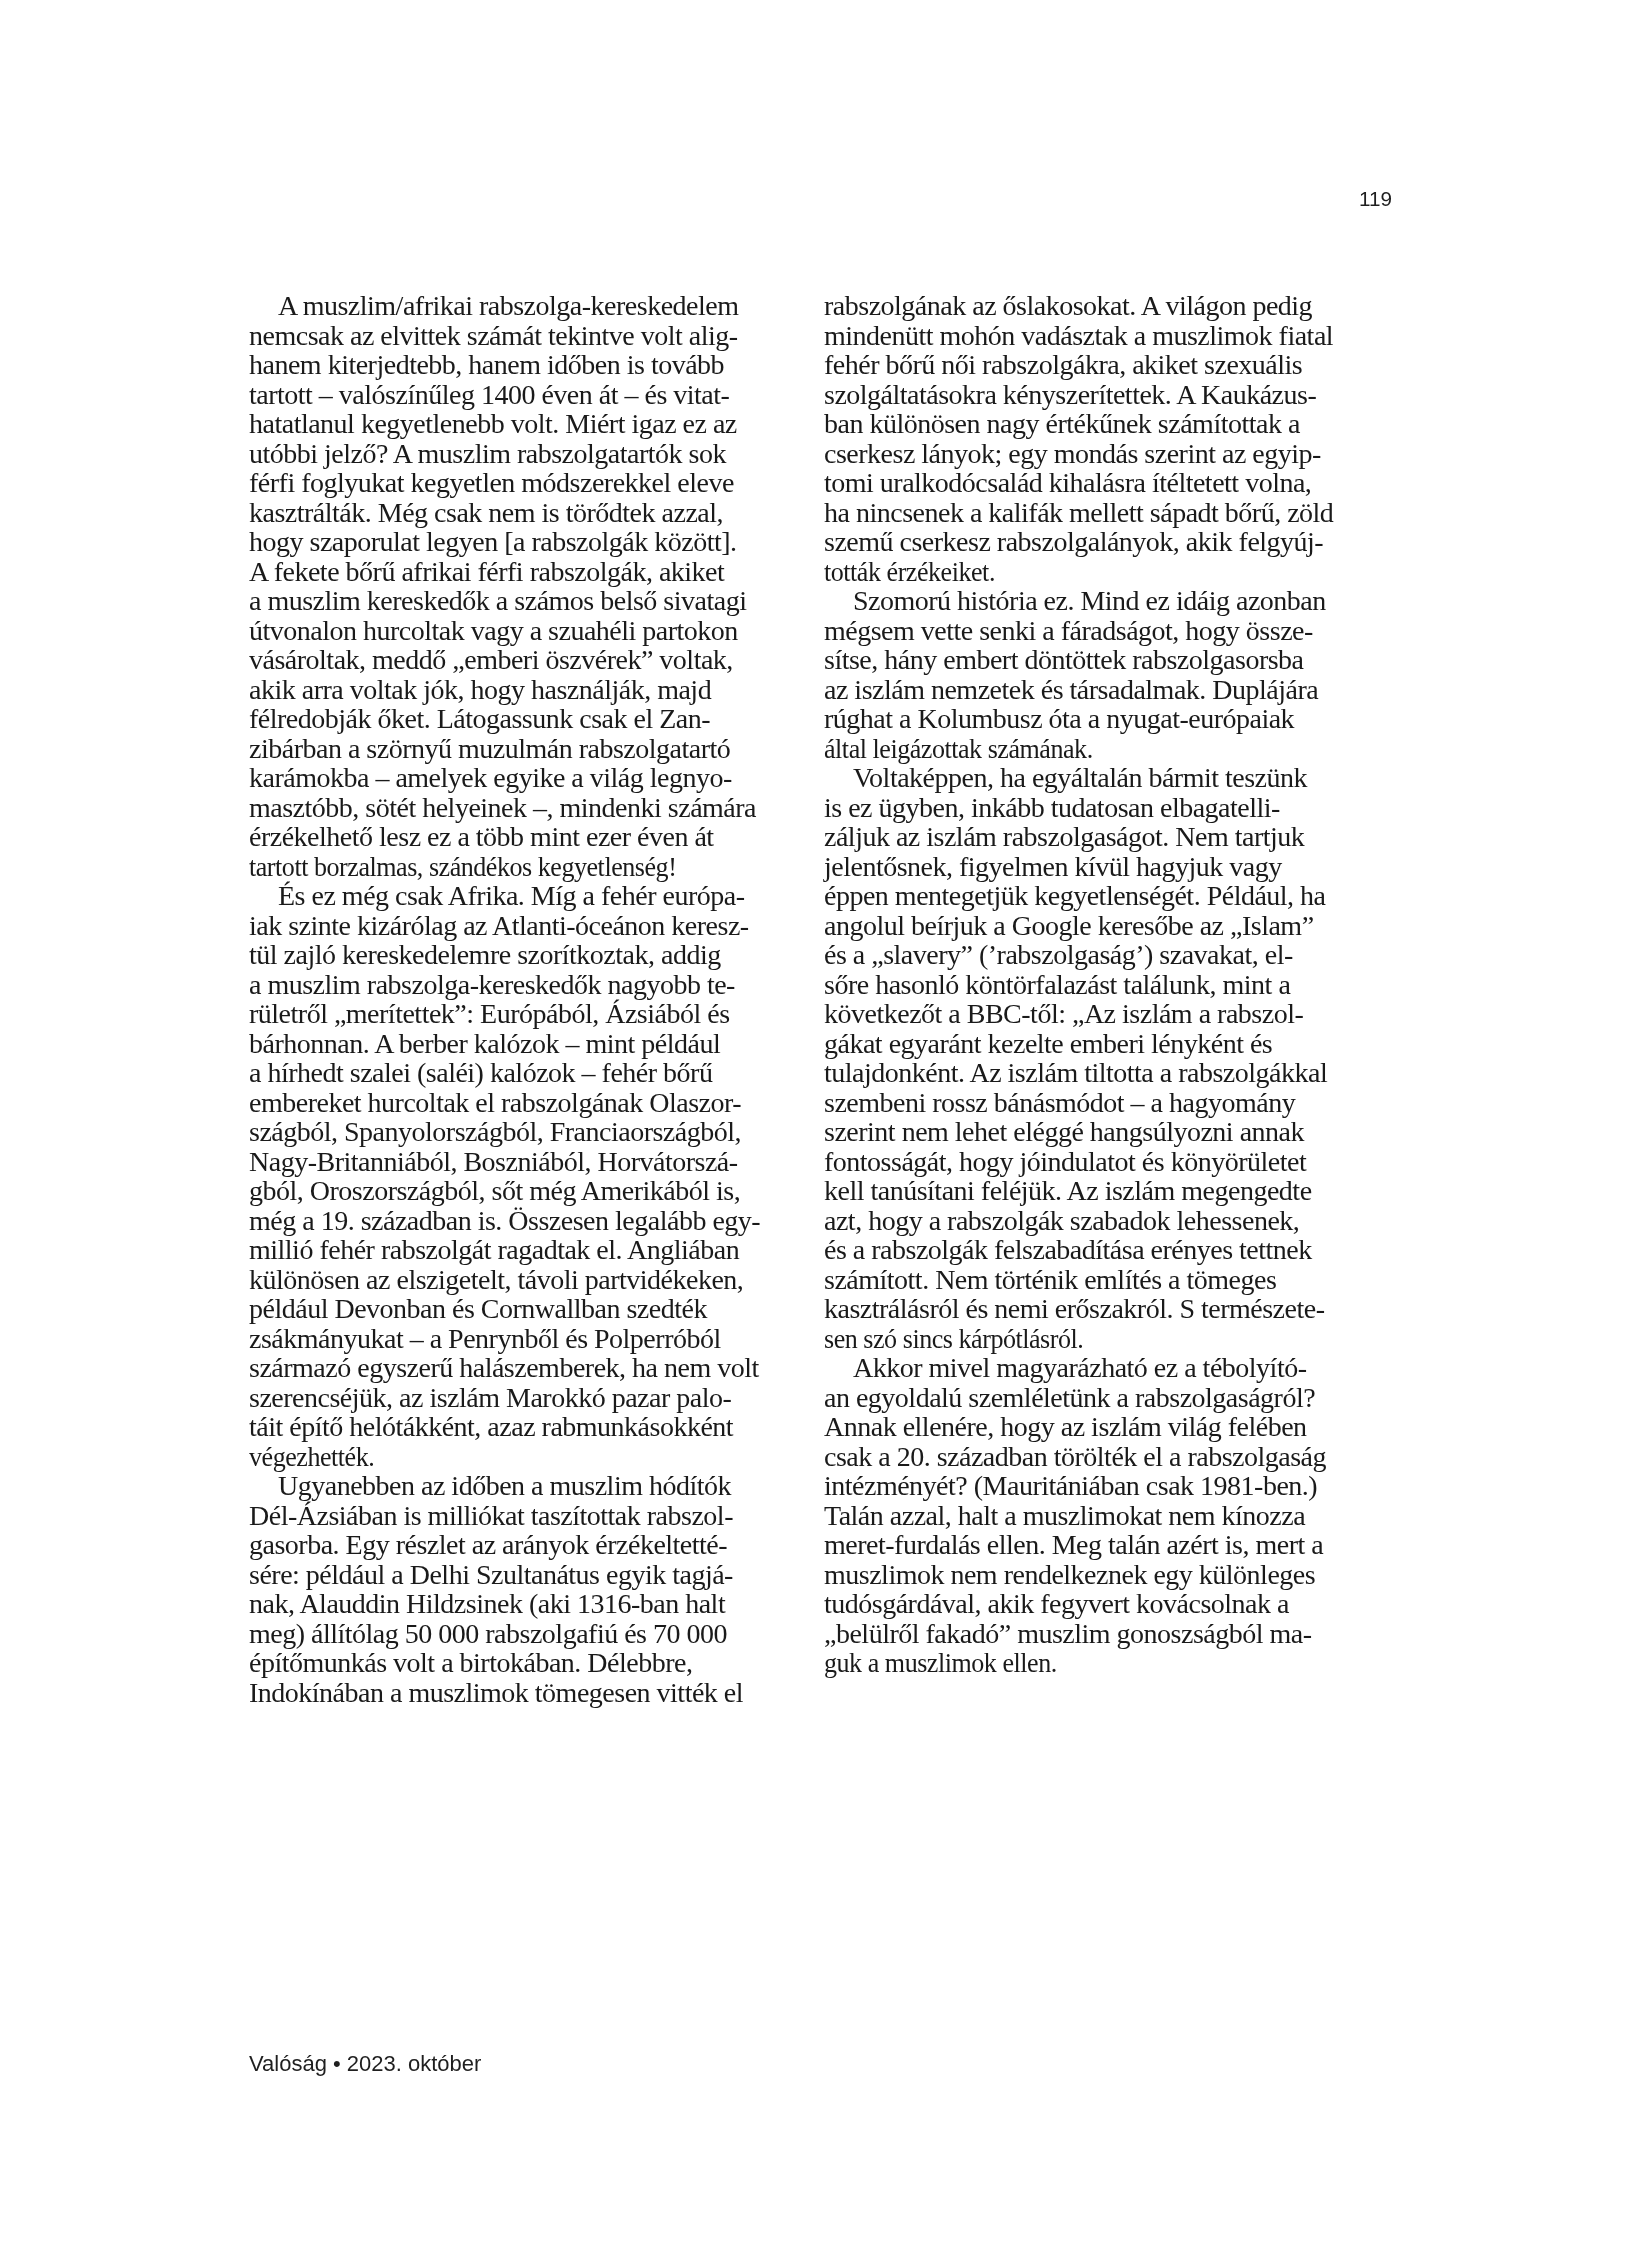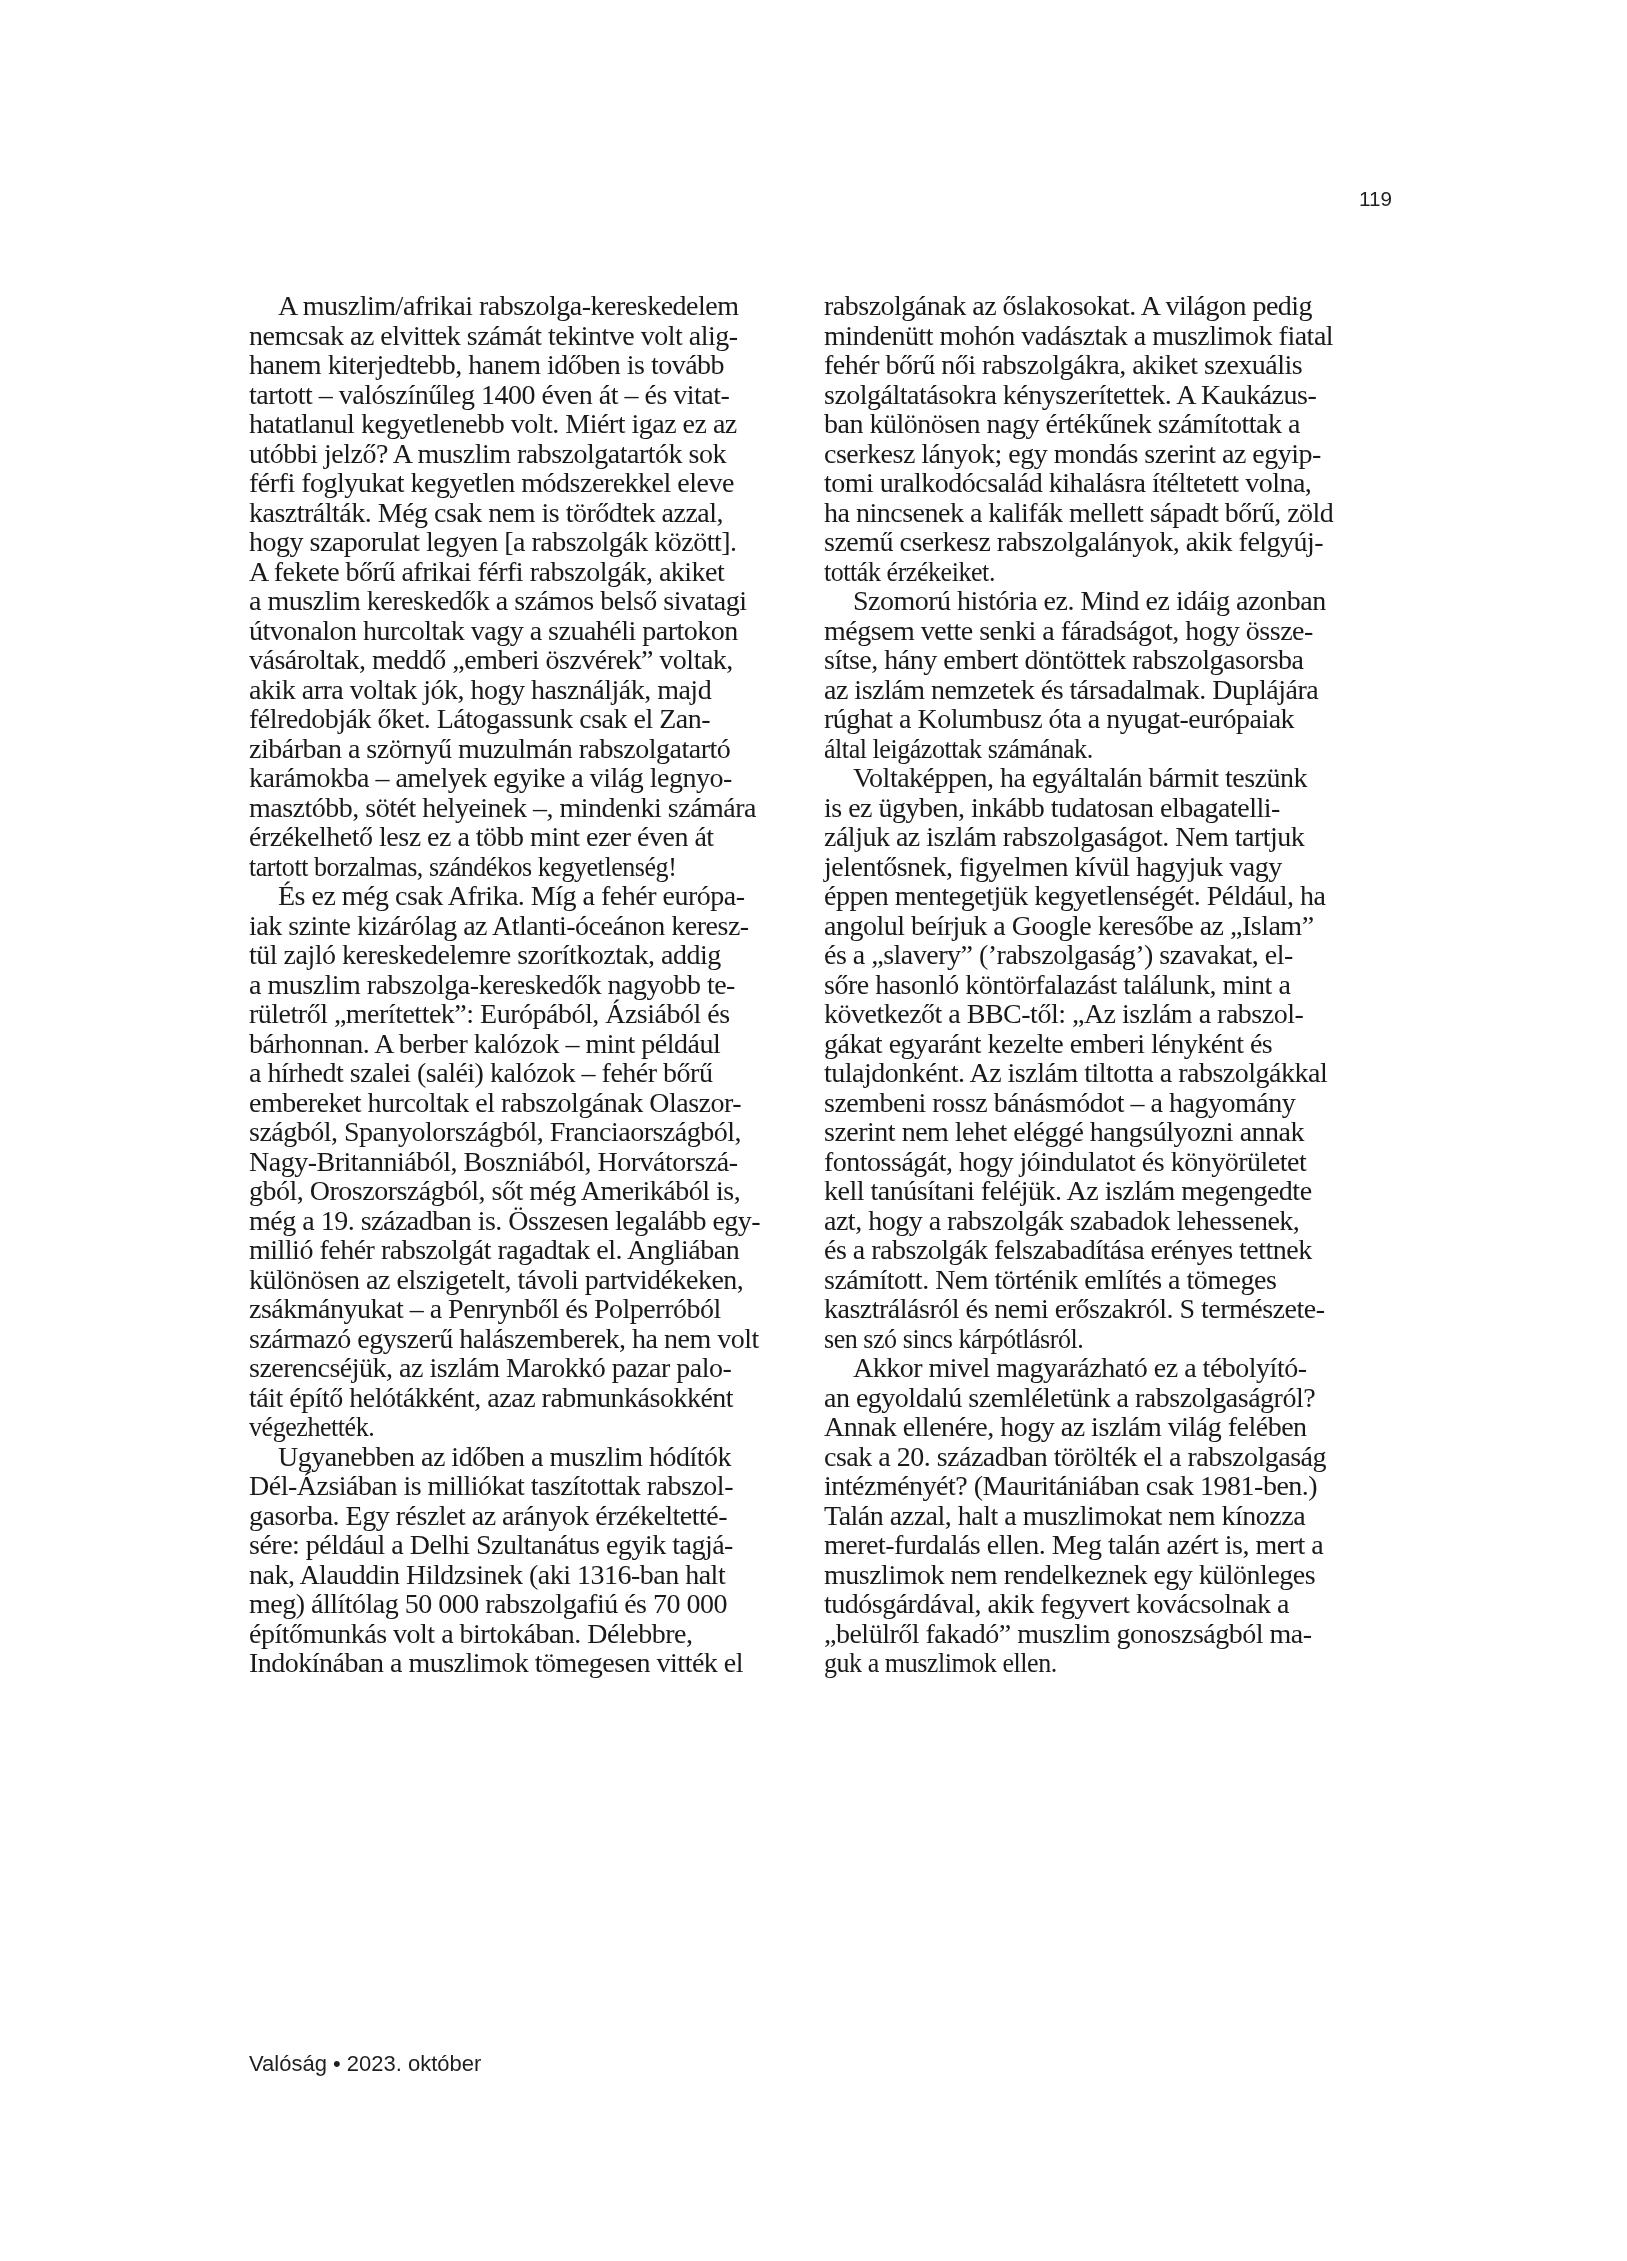--- a/index.html
+++ b/index.html
@@ -60,20 +60,21 @@
     <div class="line" style="word-spacing: 0px; text-align: left; text-align-last: left;">rületről „merítettek”: Európából, Ázsiából és</div>
     <div class="line" style="word-spacing: 0px; text-align: left; text-align-last: left;">bárhonnan. A berber kalózok – mint például</div>
     <div class="line" style="word-spacing: 0px; text-align: left; text-align-last: left;">a hírhedt szalei (saléi) kalózok – fehér bőrű</div>
     <div class="line" style="word-spacing: 0px; text-align: left; text-align-last: left;">embereket hurcoltak el rabszolgának Olaszor-</div>
     <div class="line" style="word-spacing: 0px; text-align: left; text-align-last: left;">szágból, Spanyolországból, Franciaországból,</div>
     <div class="line" style="word-spacing: 0px; text-align: left; text-align-last: left;">Nagy-Britanniából, Boszniából, Horvátorszá-</div>
     <div class="line" style="word-spacing: 0px; text-align: left; text-align-last: left;">gból, Oroszországból, sőt még Amerikából is,</div>
     <div class="line" style="word-spacing: 0px; text-align: left; text-align-last: left;">még a 19. században is. Összesen legalább egy-</div>
     <div class="line" style="word-spacing: 0px; text-align: left; text-align-last: left;">millió fehér rabszolgát ragadtak el. Angliában</div>
     <div class="line" style="word-spacing: 0px; text-align: left; text-align-last: left;">különösen az elszigetelt, távoli partvidékeken,</div>
+    <div class="line" style="word-spacing: 0px; text-align: left; text-align-last: left;">például Devonban és Cornwallban szedték</div>
     <div class="line" style="word-spacing: 0px; text-align: left; text-align-last: left;">zsákmányukat – a Penrynből és Polperróból</div>
     <div class="line" style="word-spacing: 0px; text-align: left; text-align-last: left;">származó egyszerű halászemberek, ha nem volt</div>
     <div class="line" style="word-spacing: 0px; text-align: left; text-align-last: left;">szerencséjük, az iszlám Marokkó pazar palo-</div>
     <div class="line" style="word-spacing: 0px; text-align: left; text-align-last: left;">táit építő helótákként, azaz rabmunkásokként</div>
     <div class="line last" style="text-align: left; text-align-last: left; transform: scaleX(0.93);">végezhették.</div>
     <div class="line indent" style="word-spacing: 0px; text-align: left; text-align-last: left;">Ugyanebben az időben a muszlim hódítók</div>
     <div class="line" style="word-spacing: 0px; text-align: left; text-align-last: left;">Dél-Ázsiában is milliókat taszítottak rabszol-</div>
     <div class="line" style="word-spacing: 0px; text-align: left; text-align-last: left;">gasorba. Egy részlet az arányok érzékeltetté-</div>
     <div class="line" style="word-spacing: 0px; text-align: left; text-align-last: left;">sére: például a Delhi Szultanátus egyik tagjá-</div>
     <div class="line" style="word-spacing: 0px; text-align: left; text-align-last: left;">nak, Alauddin Hildzsinek (aki 1316-ban halt</div>

